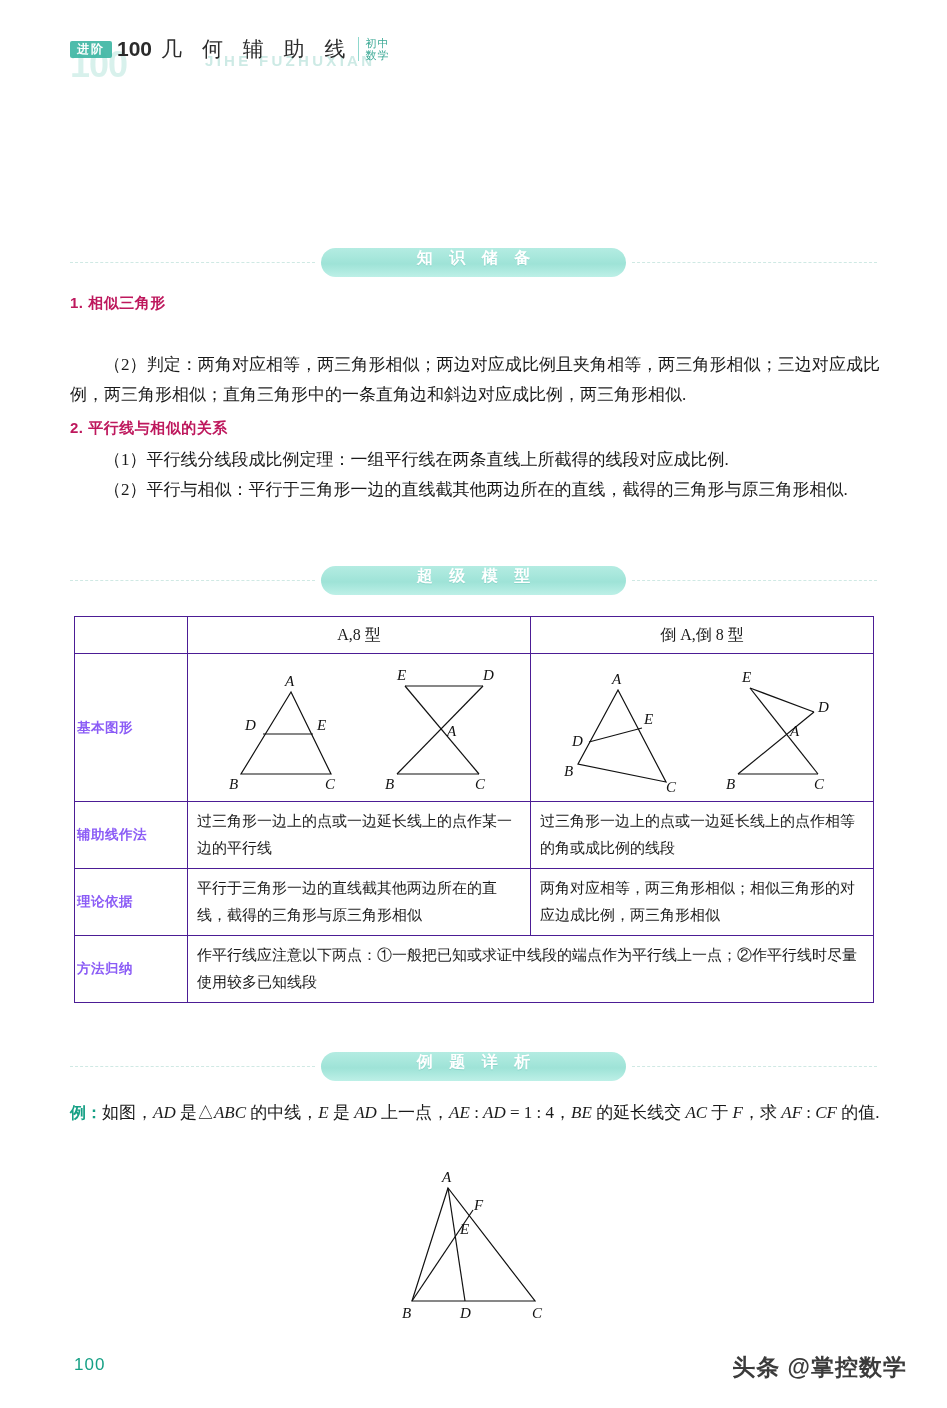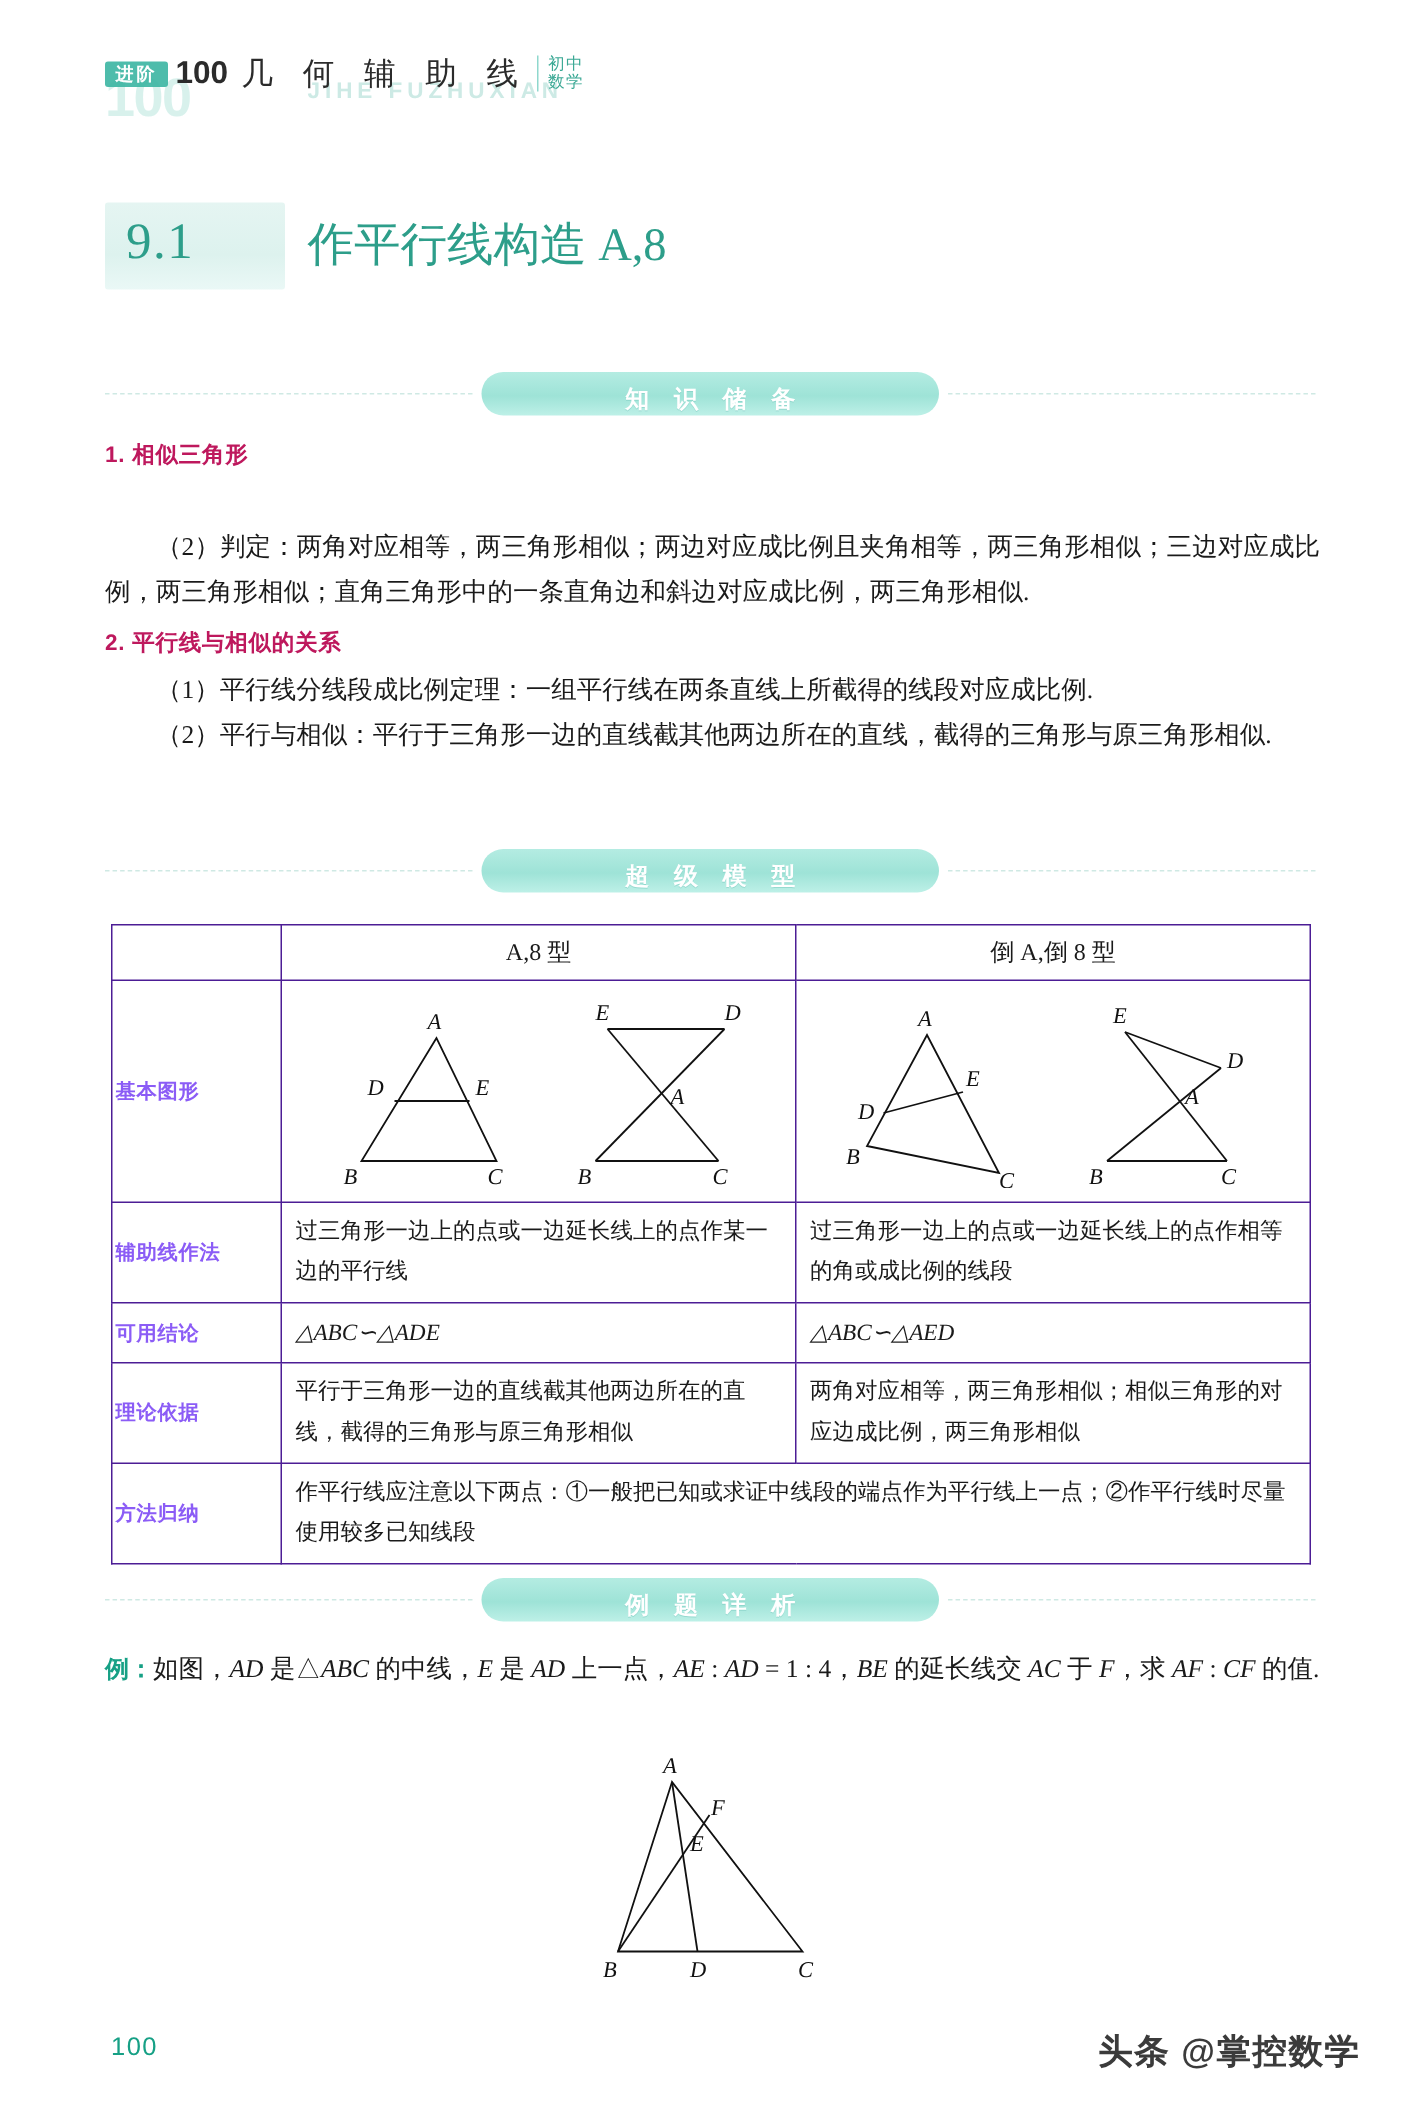--- a/index.html
+++ b/index.html
@@ -134,21 +134,21 @@
   }
 
   
   .pill {
     position: absolute;
     height: 29px;
     width: 305px;
     border-radius: 15px;
     background: linear-gradient(180deg,#b4ece2 0%, #9ee3d7 55%, #bdf0e7 100%);
     display: flex;
-    align-items: flex-end;
+    align-items: flex-start;
     justify-content: center;
   }
   .pill span {
     font-family: "Liberation Sans", sans-serif;
     font-size: 16px;
     font-weight: bold;
     color: #ffffff;
     letter-spacing: 6px;
     text-indent: 6px;
     text-shadow: 0 1px 0 rgba(120,200,190,.5);
@@ -274,25 +274,20 @@
   <div class="header">
     <span class="hdr-badge">进阶</span>
     <span class="hdr-100">100</span>
     <span class="hdr-title">几 何 辅 助 线</span>
     <span class="hdr-right">
       <span>初中</span>
       <span>数学</span>
     </span>
   </div>
 
-  <div class="sec-title">
-    <div class="sec-num-bg"></div>
-    <div class="sec-num">9.1</div>
-    <div class="sec-name">作平行线构造 A,8</div>
-  </div>
 
   <div class="dotline" style="left:70px; top:262px; width:245px;"></div>
   <div class="dotline" style="left:632px; top:262px; width:245px;"></div>
   <div class="pill" style="left:321px; top:248px;">
     <span>知 识 储 备</span>
   </div>
 
   <div class="kp-head" style="left:70px; top:294px;">1. 相似三角形</div>
   <div class="para indent" style="left:70px; top:350px; width:810px;">（2）判定：两角对应相等，两三角形相似；两边对应成比例且夹角相等，两三角形相似；三边对应成比例，两三角形相似；直角三角形中的一条直角边和斜边对应成比例，两三角形相似.</div>
 
@@ -393,25 +388,20 @@
         </div>
       </td>
     </tr>
 
     <tr>
       <td class="rowlabel">辅助线作法</td>
       <td class="cell-text">过三角形一边上的点或一边延长线上的点作某一边的平行线</td>
       <td class="cell-text">过三角形一边上的点或一边延长线上的点作相等的角或成比例的线段</td>
     </tr>
 
-    <tr>
-      <td class="rowlabel">可用结论</td>
-      <td class="cell-text math">△ABC∽△ADE</td>
-      <td class="cell-text math">△ABC∽△AED</td>
-    </tr>
 
     <tr>
       <td class="rowlabel">理论依据</td>
       <td class="cell-text">平行于三角形一边的直线截其他两边所在的直线，截得的三角形与原三角形相似</td>
       <td class="cell-text">两角对应相等，两三角形相似；相似三角形的对应边成比例，两三角形相似</td>
     </tr>
 
     <tr>
       <td class="rowlabel">方法归纳</td>
       <td class="cell-text" colspan="2">作平行线应注意以下两点：①一般把已知或求证中线段的端点作为平行线上一点；②作平行线时尽量使用较多已知线段</td>

